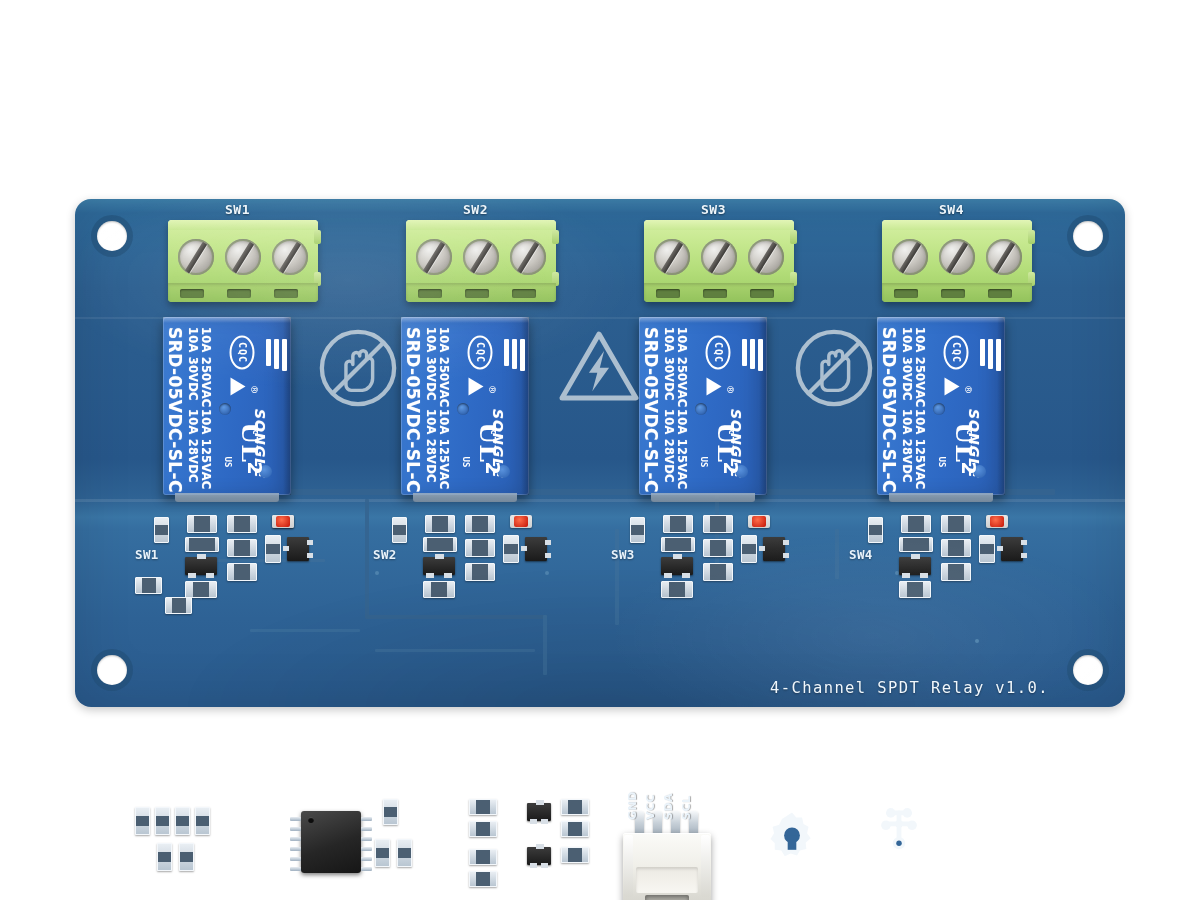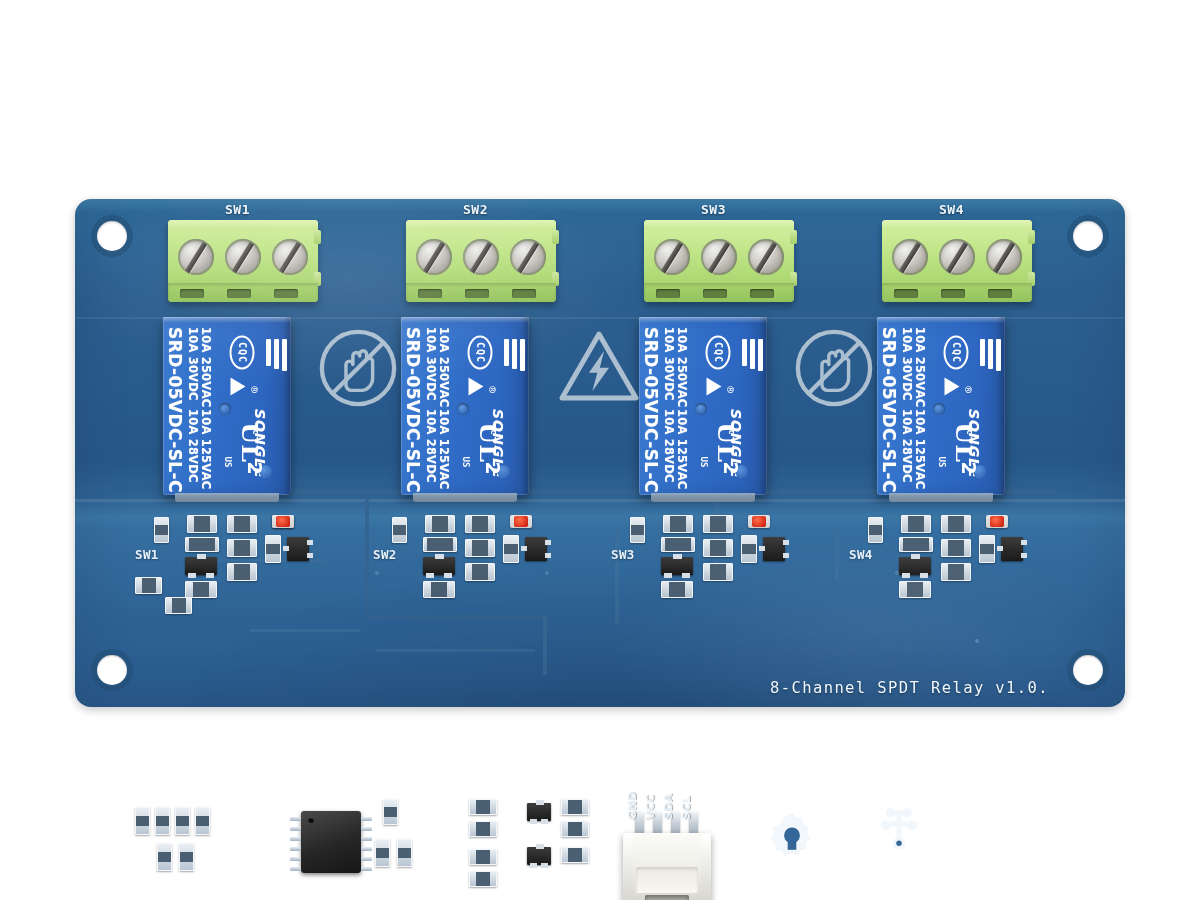--- a/index.html
+++ b/index.html
@@ -667,15 +667,15 @@
         <circle cx="44" cy="14" r="7" fill="#f2f7fb"></circle>
         <circle cx="13" cy="32" r="7" fill="#f2f7fb"></circle>
         <circle cx="51" cy="32" r="7" fill="#f2f7fb"></circle>
         <circle cx="32" cy="58" r="9" fill="#f2f7fb"></circle>
         <circle cx="32" cy="58" r="4" fill="#2c6094"></circle>
       </svg>
     </div>
 
   </div>
 
-  <div id="boardtitle">8-Channel SPDT Relay v1.0.</div>
+  <div id="boardtitle">4-Channel SPDT Relay v1.0.</div>
 
 </div>
 
 </body></html>

